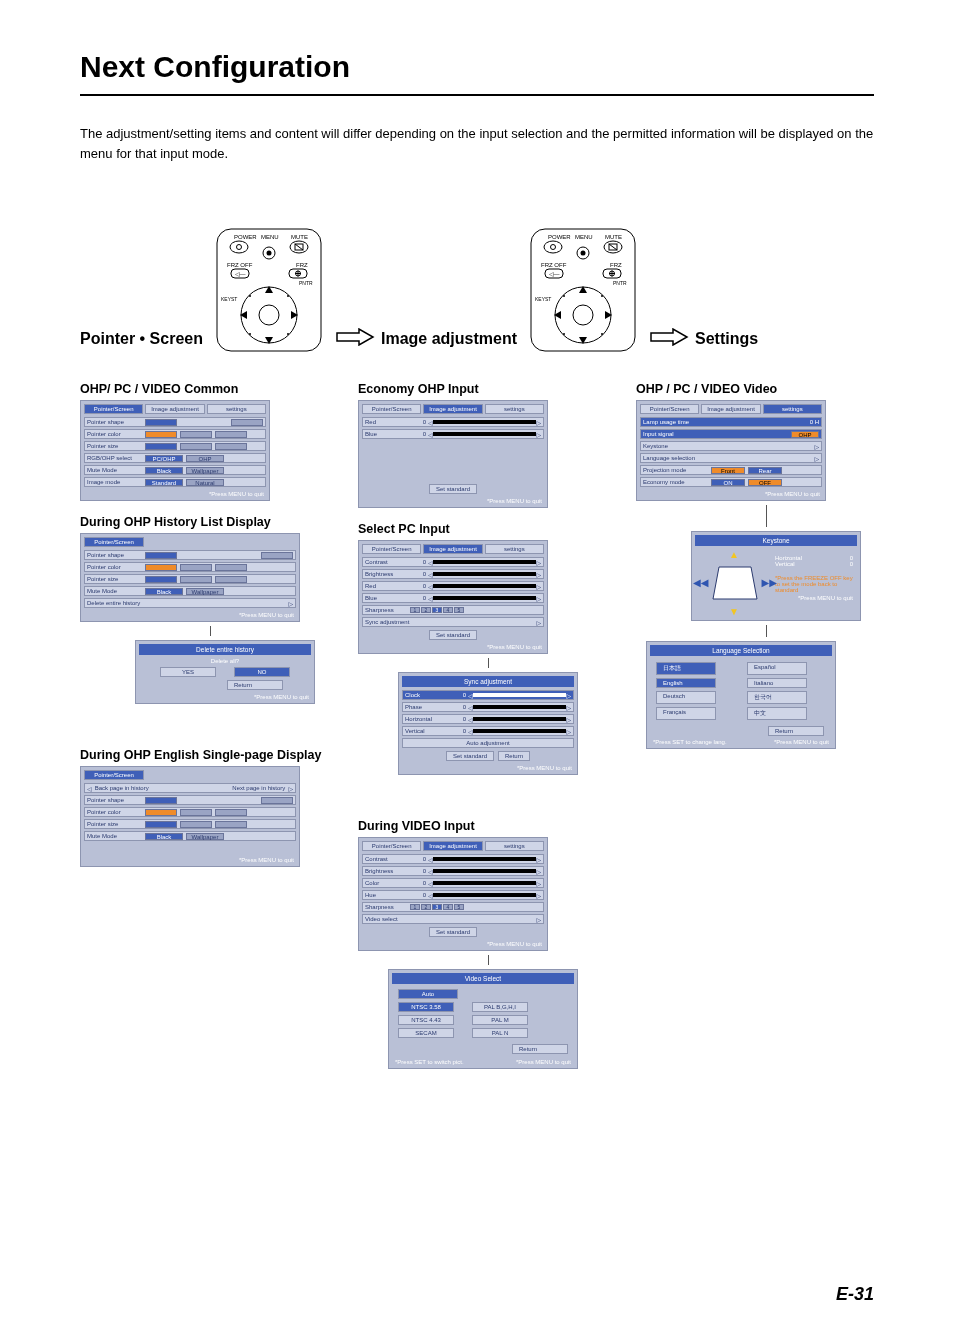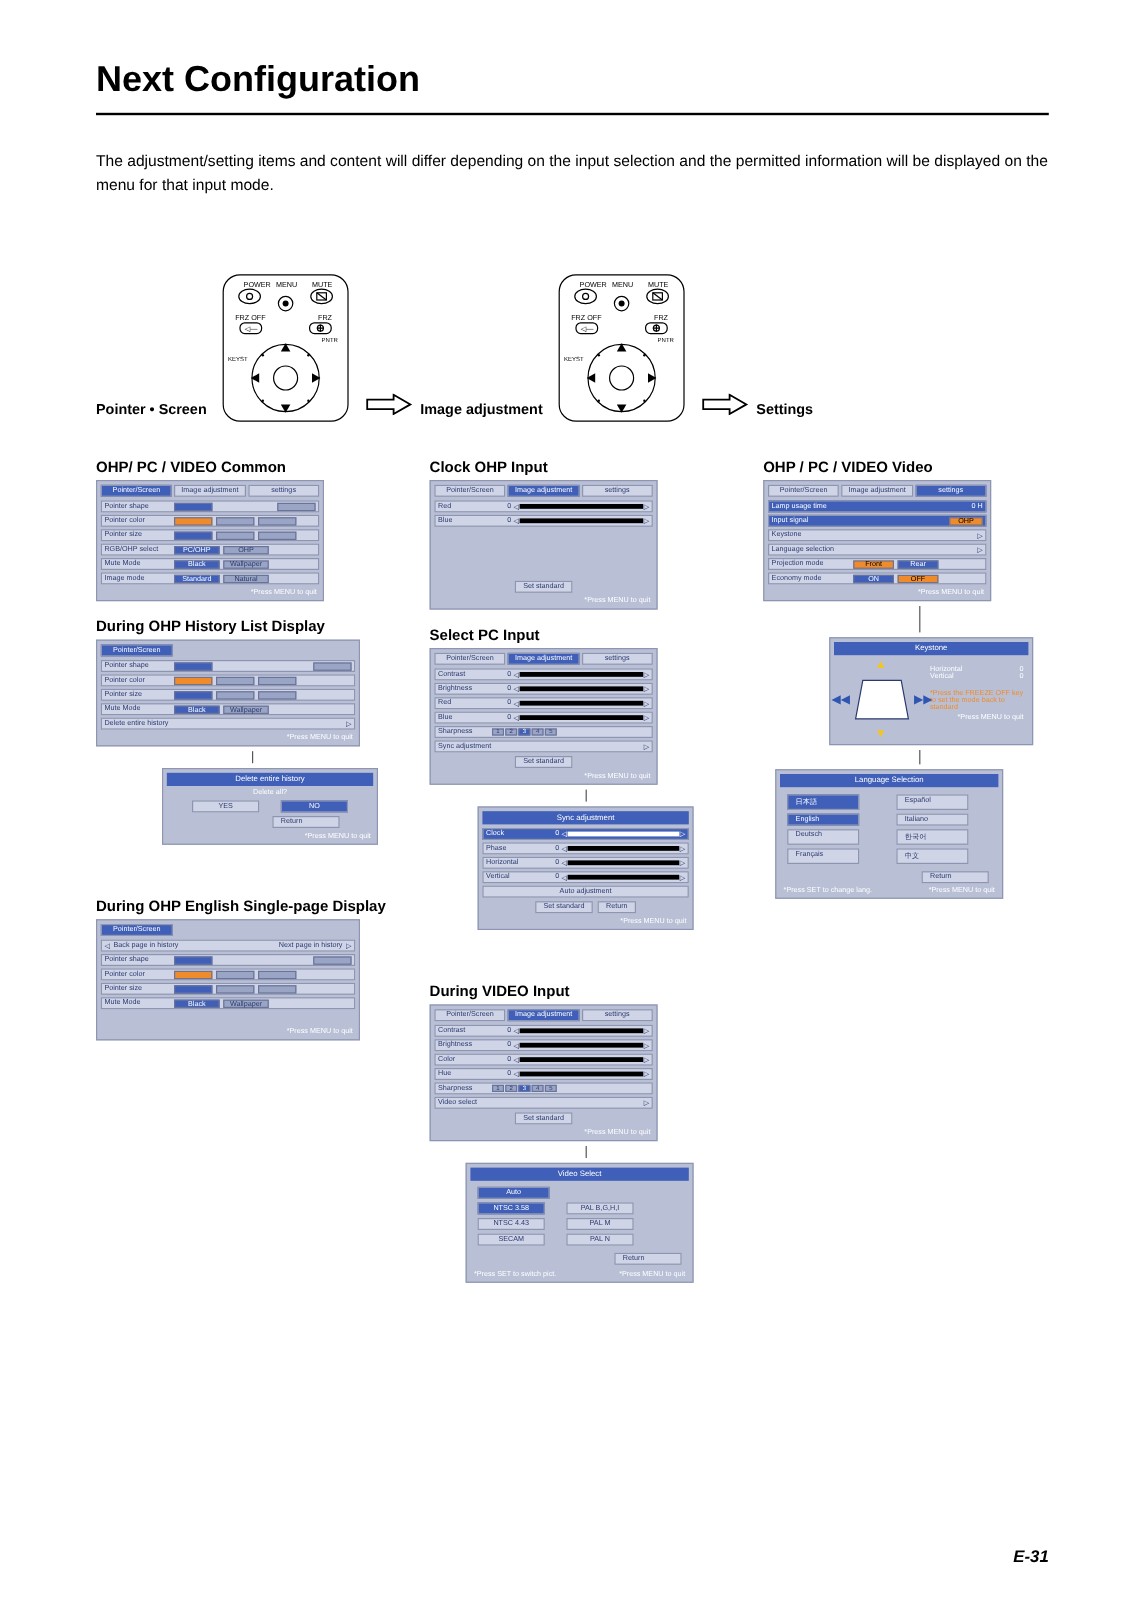--- a/index.html
+++ b/index.html
@@ -1,21 +1,21 @@
 <!DOCTYPE html>
 <html><head>
 <meta charset="utf-8">
 <style>
   * { box-sizing: border-box; margin: 0; padding: 0; }
   body { width: 954px; height: 1339px; background: #fff; font-family: Arial, Helvetica, sans-serif; color: #000; position: relative; }
   .page-title { font-size: 30px; font-weight: bold; padding: 50px 0 6px 80px; }
   .hr1 { margin: 4px 80px 0 80px; border: none; border-top: 2px solid #000; }
   .intro { font-size: 13px; line-height: 1.5; margin: 28px 80px 0 80px; }
   .flow { display: flex; align-items: flex-end; gap: 6px; margin-left: 80px; margin-top: 60px; }
-  .flow-label { font-size: 12px; font-weight: bold; padding-bottom: 10px; }
+  .flow-label { font-size: 16px; font-weight: bold; padding-bottom: 10px; }
   .remote { width: 120px; height: 135px; }
   .big-arrow { width: 40px; height: 18px; margin-bottom: 12px; }
   .columns { display: flex; gap: 18px; margin: 14px 0 0 80px; align-items: flex-start; }
   .col { width: 260px; display: flex; flex-direction: column; gap: 4px; }
   .group-title { font-size: 12.5px; font-weight: bold; margin-top: 10px; }
   .menu-panel { width: 190px; background: #b9c0d6; border: 1px solid #8d95b0; font-size: 6px; color: #2b3a6e; padding: 3px; }
   .menu-panel.wider { width: 220px; }
   .tabs { display: flex; gap: 2px; margin-bottom: 3px; }
   .tab { flex: 1; background: #cfd5e7; border: 1px solid #8d95b0; text-align: center; padding: 1px 2px; font-size: 6px; }
   .tab.active { background: #3f5fb8; color: #fff; }
@@ -35,21 +35,21 @@
   .foot-note { text-align: right; color: #fff; font-size: 6px; padding: 2px 2px 0 0; margin-top: 2px; }
   .sub-head { background: #3f5fb8; color: #fff; text-align: center; font-size: 6.5px; padding: 2px 0; margin-bottom: 3px; }
   .conn-line { width: 1px; background: #555; margin: 0 auto; }
   .sub-panel { width: 170px; margin-left: 30px; }
   .dual-btns { display: flex; gap: 18px; justify-content: center; }
   .dual-btns .mini-btn { width: 56px; text-align: center; }
   .keystone-box { width: 80px; height: 60px; position: relative; margin: 4px auto 4px auto; }
   .kb-arrow { position: absolute; font-size: 10px; color: #f2c521; }
   .lang-grid { display: grid; grid-template-columns: 1fr 1fr; gap: 3px 12px; padding: 3px 6px; }
   .lang-grid .mini-btn { width: 60px; }
-  .page-num { position: absolute; right: 80px; bottom: 34px; font-style: italic; font-weight: bold; font-size: 14px; }
+  .page-num { position: absolute; right: 80px; bottom: 34px; font-style: italic; font-weight: bold; font-size: 18px; }
   .sharp-steps { display:flex; gap:1px; }
   .sharp-steps span { width:10px; height:6px; background:#9aa4c4; border:1px solid #6a749a; text-align:center; font-size:5px; line-height:5px; }
   .sharp-steps span.sel { background:#3f5fb8; color:#fff; }
   .center-w { text-align:center; }
   svg text { font-family: Arial; }
 </style>
 </head>
 <body>
 
 <div class="page-title">Next Configuration</div>
@@ -272,21 +272,21 @@
           <span class="row-label">Mute Mode</span>
           <span class="opt sel" style="width:38px;text-align:center;color:#fff">Black</span>
           <span class="opt" style="width:38px;text-align:center">Wallpaper</span>
         </div>
       <div style="height:10px"></div>
       <div class="foot-note">*Press MENU to quit</div>
     </div>
   </div>
 
   <div class="col">
-    <div class="group-title">Clock OHP Input</div>
+    <div class="group-title">Economy OHP Input</div>
     <div class="menu-panel">
       <div class="tabs">
           <div class="tab">Pointer/Screen</div>
           <div class="tab active">Image adjustment</div>
           <div class="tab">settings</div>
         </div>
       <div class="slider-row">
           <span class="sl-label">Red</span>
           <span class="val">0</span>
           <span>◁</span>

